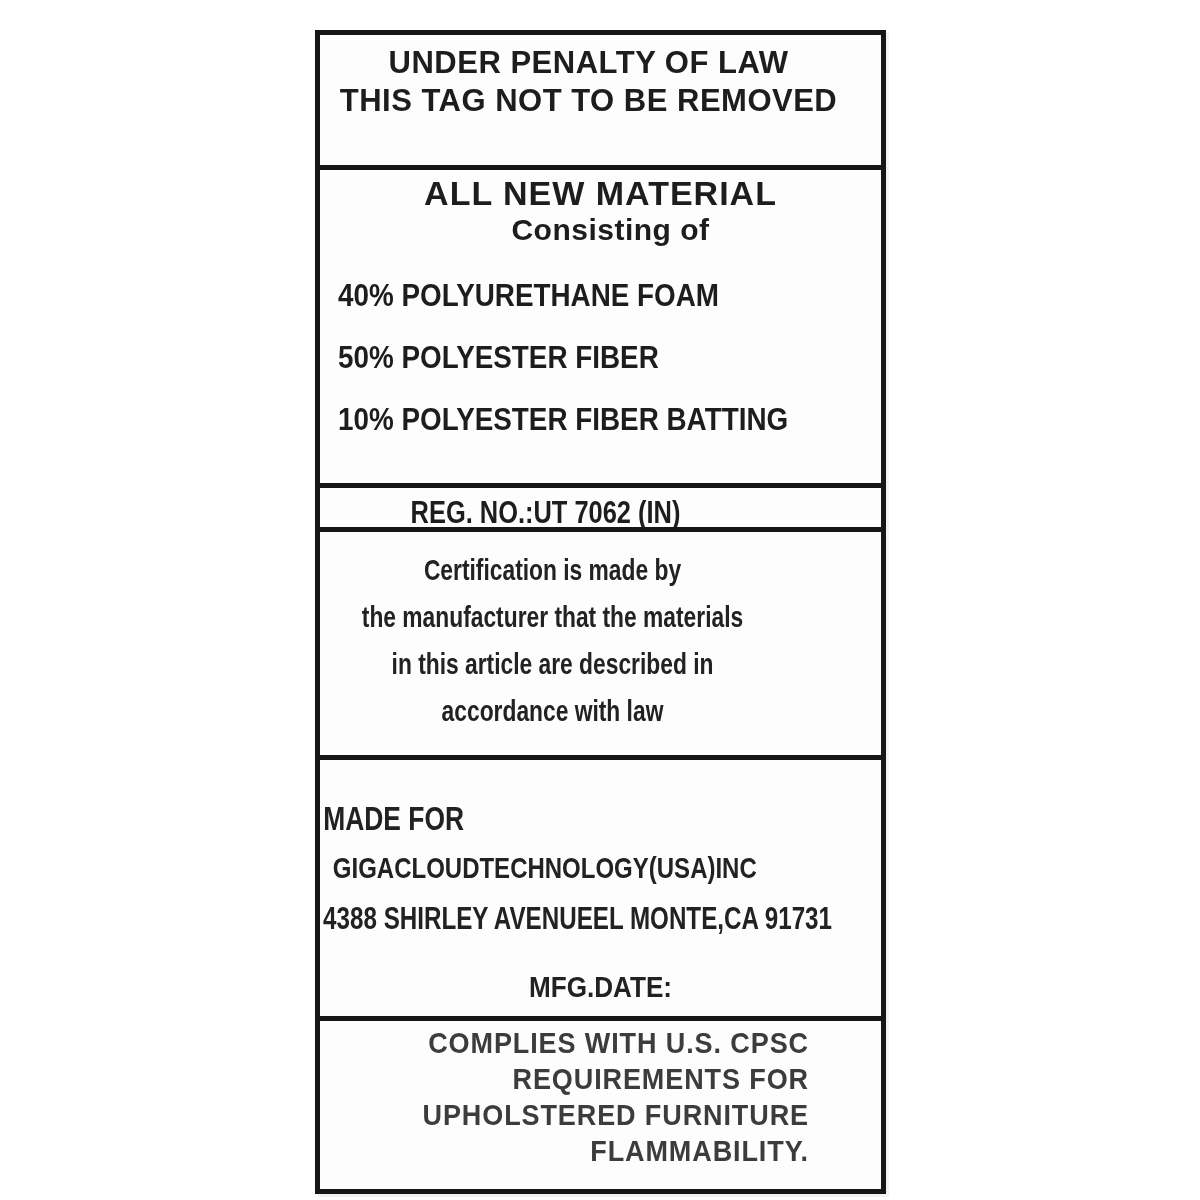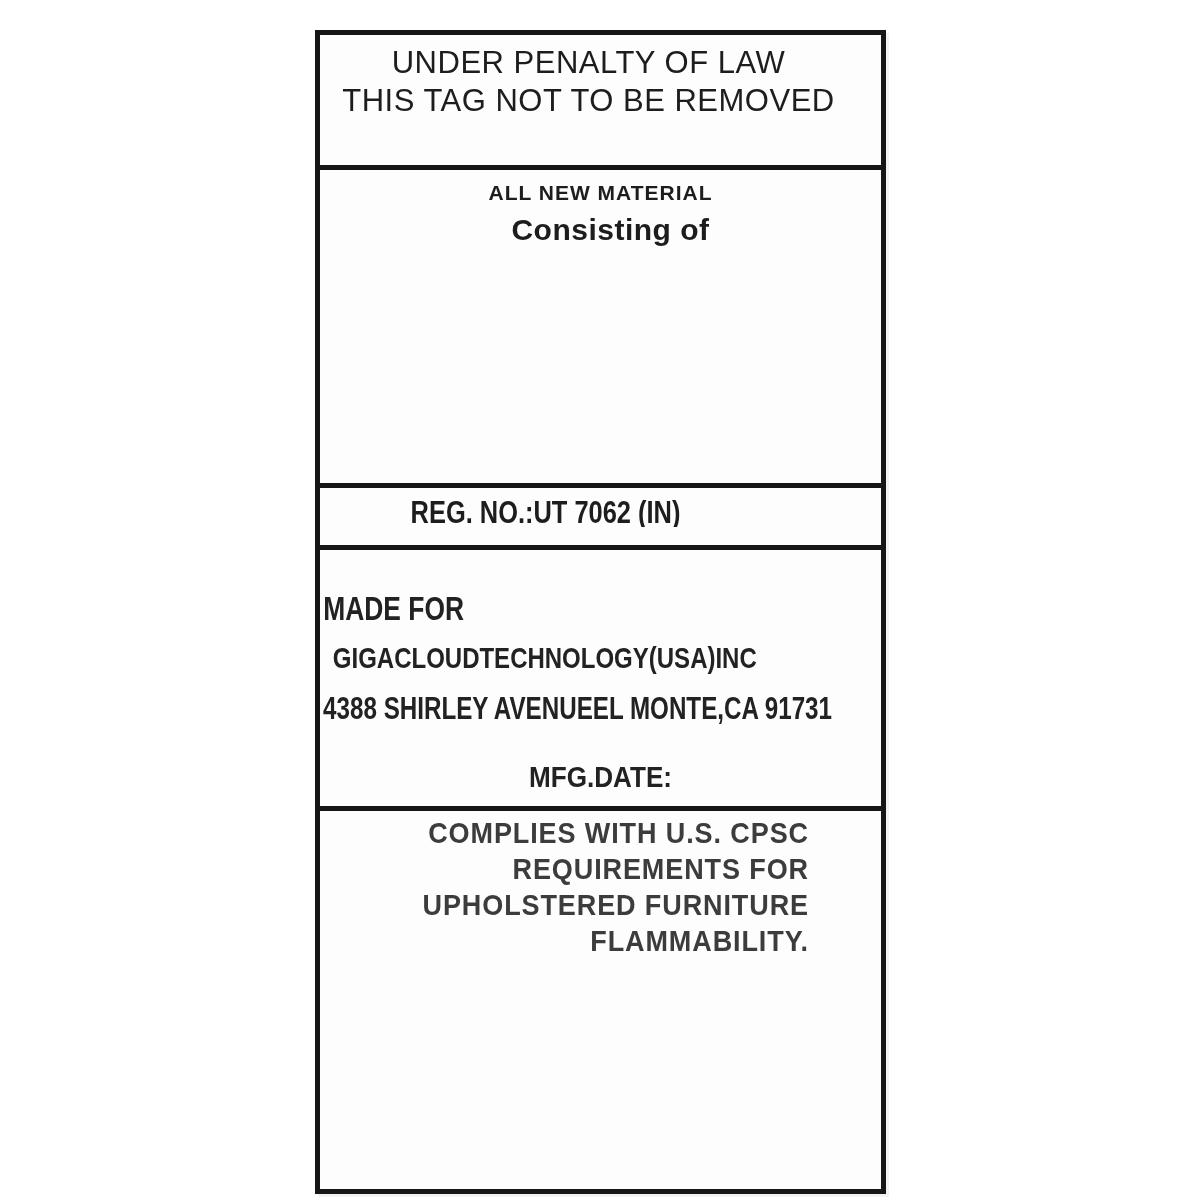--- a/index.html
+++ b/index.html
@@ -28,35 +28,35 @@
     width: 100%;
     overflow: hidden;
   }
   .sec + .sec { border-top: 5px solid #161616; }
 
   
   .s1 {
     height: 130px;
     padding-top: 9px;
     text-align: center;
-    font-weight: normal;
+    font-weight: bold;
     font-size: 31px;
     line-height: 38px;
     letter-spacing: 0.5px;
     position: relative;
   }
   .s1 .line { position: relative; left: -12px; }
 
   
   .s2 { height: 318px; }
   .s2 .heading {
     margin-top: 4px;
     text-align: center;
     font-weight: bold;
-    font-size: 21px;
+    font-size: 34px;
     line-height: 38px;
     letter-spacing: 1px;
   }
   .s2 .subheading {
     text-align: center;
     font-weight: bold;
     font-size: 30px;
     line-height: 36px;
     letter-spacing: 0.5px;
     padding-left: 20px;
@@ -153,26 +153,37 @@
 <div class="label">
 
   <div class="sec s1">
     <div class="line">UNDER PENALTY OF LAW</div>
     <div class="line">THIS TAG NOT TO BE REMOVED</div>
   </div>
 
   <div class="sec s2">
     <div class="heading">ALL NEW MATERIAL</div>
     <div class="subheading">Consisting of</div>
+    <div class="items">
+      <div class="item">40% POLYURETHANE FOAM</div>
+      <div class="item">50% POLYESTER FIBER</div>
+      <div class="item">10% POLYESTER FIBER BATTING</div>
+    </div>
   </div>
 
   <div class="sec s3">
     <span class="reg">REG. NO.:UT 7062 (IN)</span>
   </div>
 
+  <div class="sec s4">
+    <div class="line">Certification is made by</div>
+    <div class="line">the manufacturer that the materials</div>
+    <div class="line">in this article are described in</div>
+    <div class="line">accordance with law</div>
+  </div>
 
   <div class="sec s5">
     <div class="made-for">MADE FOR</div>
     <div class="company">GIGACLOUDTECHNOLOGY(USA)INC</div>
     <div class="address">4388 SHIRLEY AVENUEEL MONTE,CA 91731</div>
     <div class="mfg">MFG.DATE:</div>
   </div>
 
   <div class="sec s6">
     <div class="line">COMPLIES WITH U.S. CPSC</div>

